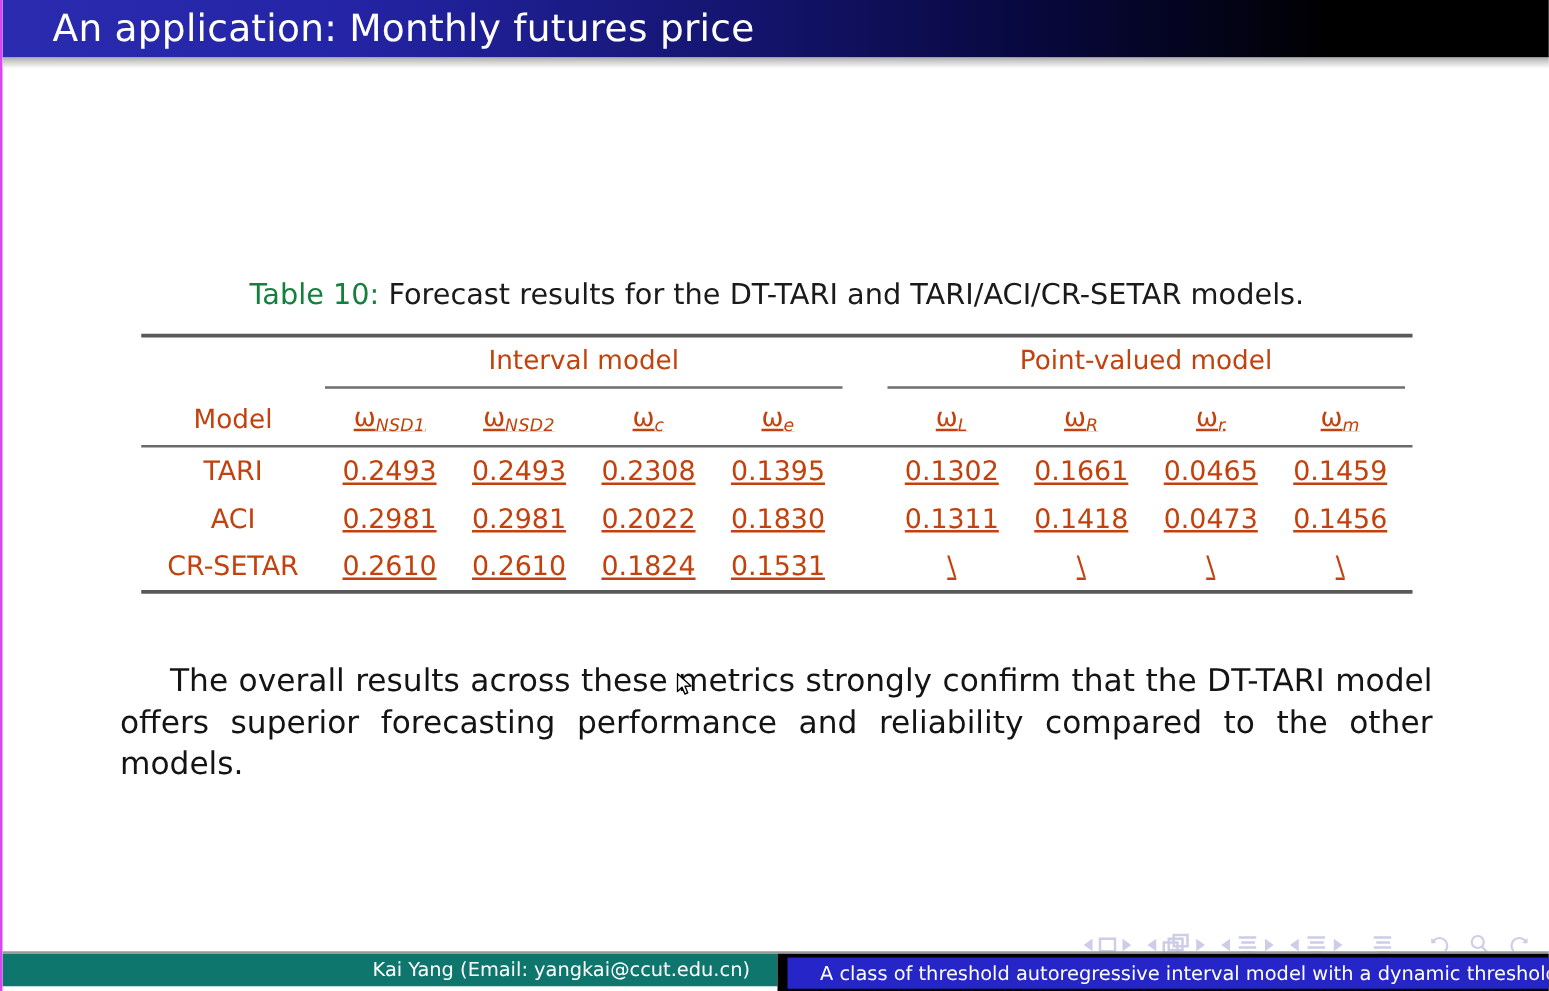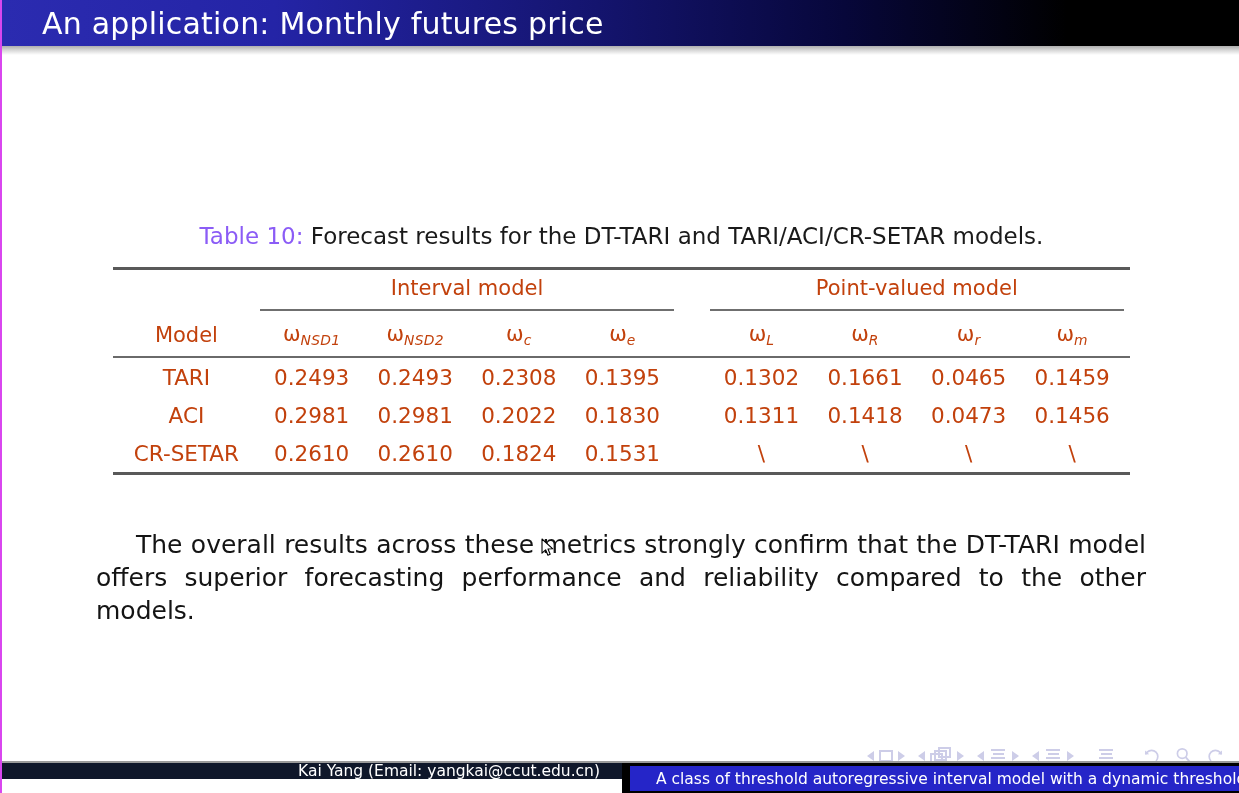--- a/index.html
+++ b/index.html
@@ -63,21 +63,21 @@
   #caption {
     position: absolute;
     left: 0; top: 168px;
     width: 1239px;
     text-align: center;
     font-size: 23px;
     color: #1a1a1a;
     white-space: nowrap;
   }
   #caption .cap-label {
-    color: #8b5cf6;
+    color: #15803d;
   }
 
   
   #table-wrap {
     position: absolute;
     left: 111px;
     top: 212px;
     width: 1017px;
   }
   table.tbl {
@@ -97,21 +97,21 @@
   .rule-bot  { height: 3px; background: #595959; }
 
   tr.group-row td { height: 36px; font-size: 21px; }
   tr.cmid-row td { height: 8px; padding: 0; }
   .cmid-line { height: 2px; background: #6f6f6f; margin: 0; }
   tr.head-row td { height: 42px; }
   tr.data-row td { height: 38px; font-size: 21.5px; }
 
   .col-model { width: 148px; text-align: center; }
   .col-gap   { width: 36px; }
-  .col-d     { width: 104px; }
+  .col-d     { width: 104px; text-decoration: underline; }
 
   .om { font-style: normal; }
   .om .sub {
     font-size: 0.66em;
     vertical-align: -0.28em;
     font-style: italic;
     letter-spacing: 0.3px;
   }
   .slashmark { font-size: 24px; }
 
@@ -178,22 +178,22 @@
   }
   #footline-hr {
     position: absolute;
     left: 0; top: 0;
     width: 1239px; height: 2px;
     background: #9a9a9a;
   }
   #foot-left {
     position: absolute;
     left: 0; top: 2px;
-    width: 620px; height: 16px;
-    background: #0f172a;
+    width: 620px; height: 26px;
+    background: #0f766e;
   }
   #foot-left span {
     position: absolute;
     right: 22px;
     top: 50%;
     transform: translateY(-50%);
     color: #ffffff;
     font-size: 15.5px;
     white-space: nowrap;
   }

